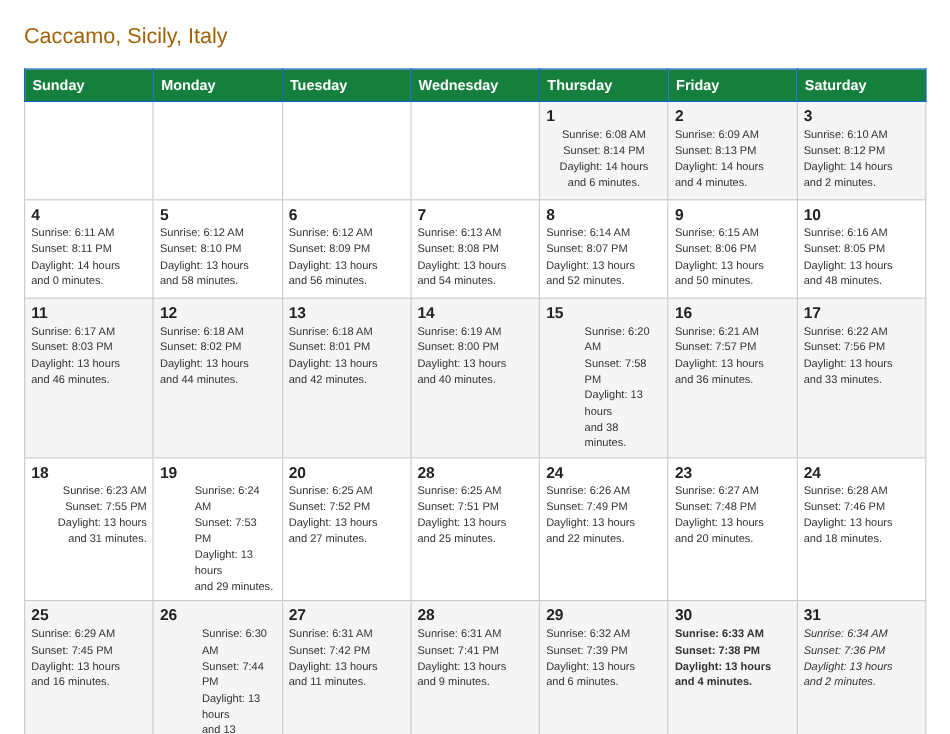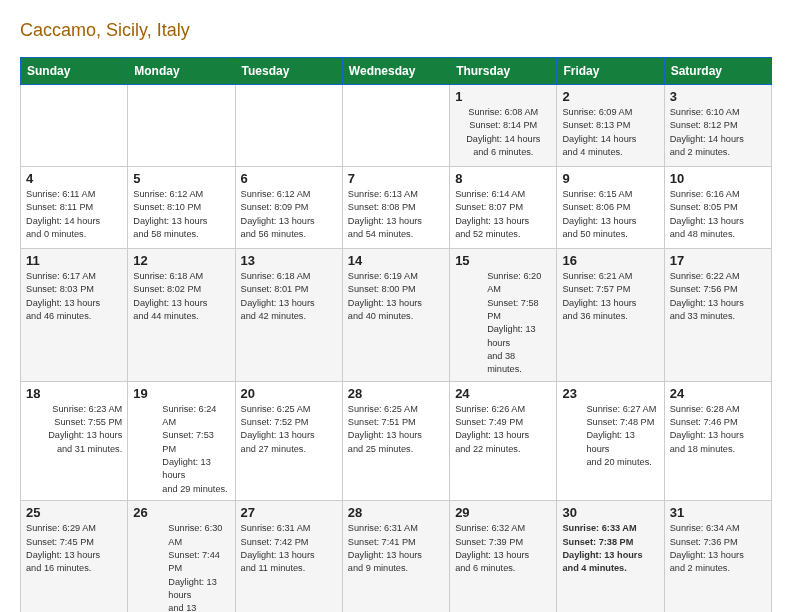--- a/index.html
+++ b/index.html
@@ -267,21 +267,21 @@
         </td>
         <td>
           <span class="day-num">24</span>
           <div class="day-info" style="white-space: pre-line;">Sunrise: 6:26 AM
 Sunset: 7:49 PM
 Daylight: 13 hours
 and 22 minutes.</div>
         </td>
         <td>
           <span class="day-num">23</span>
-          <div class="day-info" style="white-space: pre-line; margin-left: 24px;">Sunrise: 6:27 AM
+          <div class="day-info" style="white-space: pre-line;">Sunrise: 6:27 AM
 Sunset: 7:48 PM
 Daylight: 13 hours
 and 20 minutes.</div>
         </td>
         <td>
           <span class="day-num">24</span>
           <div class="day-info" style="white-space: pre-line;">Sunrise: 6:28 AM
 Sunset: 7:46 PM
 Daylight: 13 hours
 and 18 minutes.</div>
@@ -325,20 +325,20 @@
         </td>
         <td>
           <span class="day-num">30</span>
           <div class="day-info" style="white-space: pre-line; font-weight: bold;">Sunrise: 6:33 AM
 Sunset: 7:38 PM
 Daylight: 13 hours
 and 4 minutes.</div>
         </td>
         <td>
           <span class="day-num">31</span>
-          <div class="day-info" style="white-space: pre-line;">Sunrise: 6:34 AM
+          <div class="day-info" style="white-space: pre-line; font-style: italic;">Sunrise: 6:34 AM
 Sunset: 7:36 PM
 Daylight: 13 hours
 and 2 minutes.</div>
         </td>
       </tr>
     </tbody>
 </table>
 
 </body></html>

